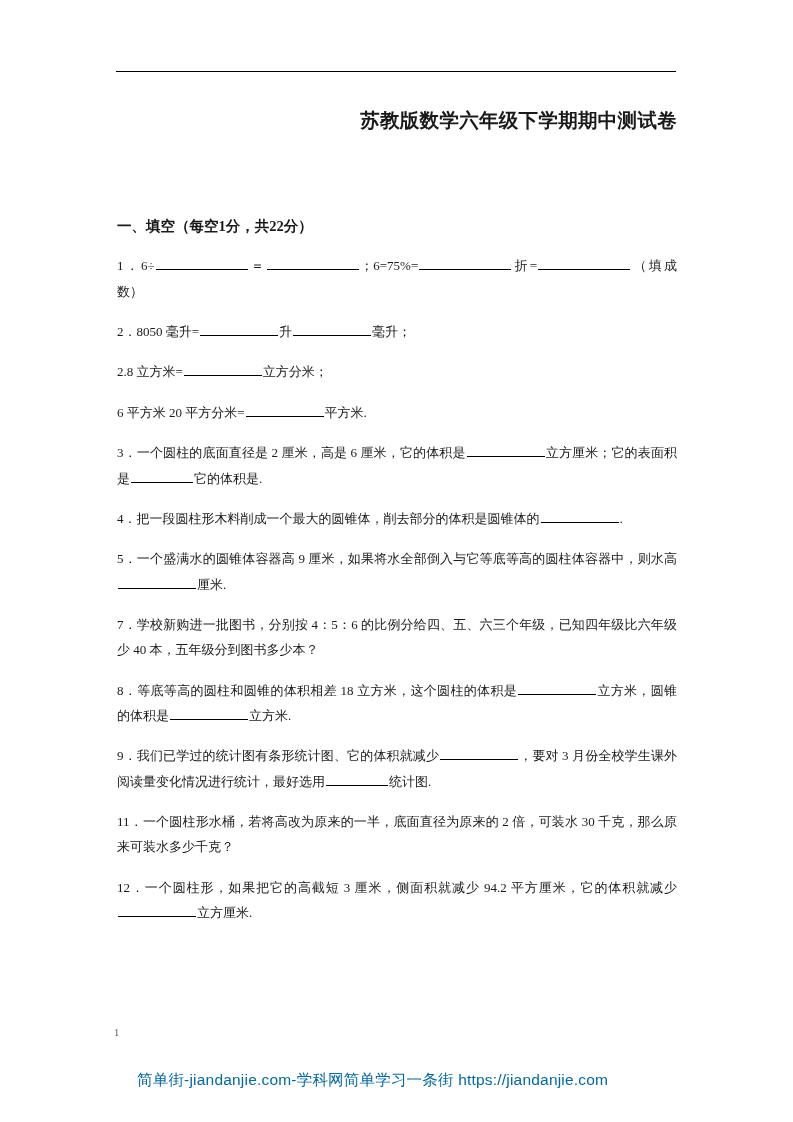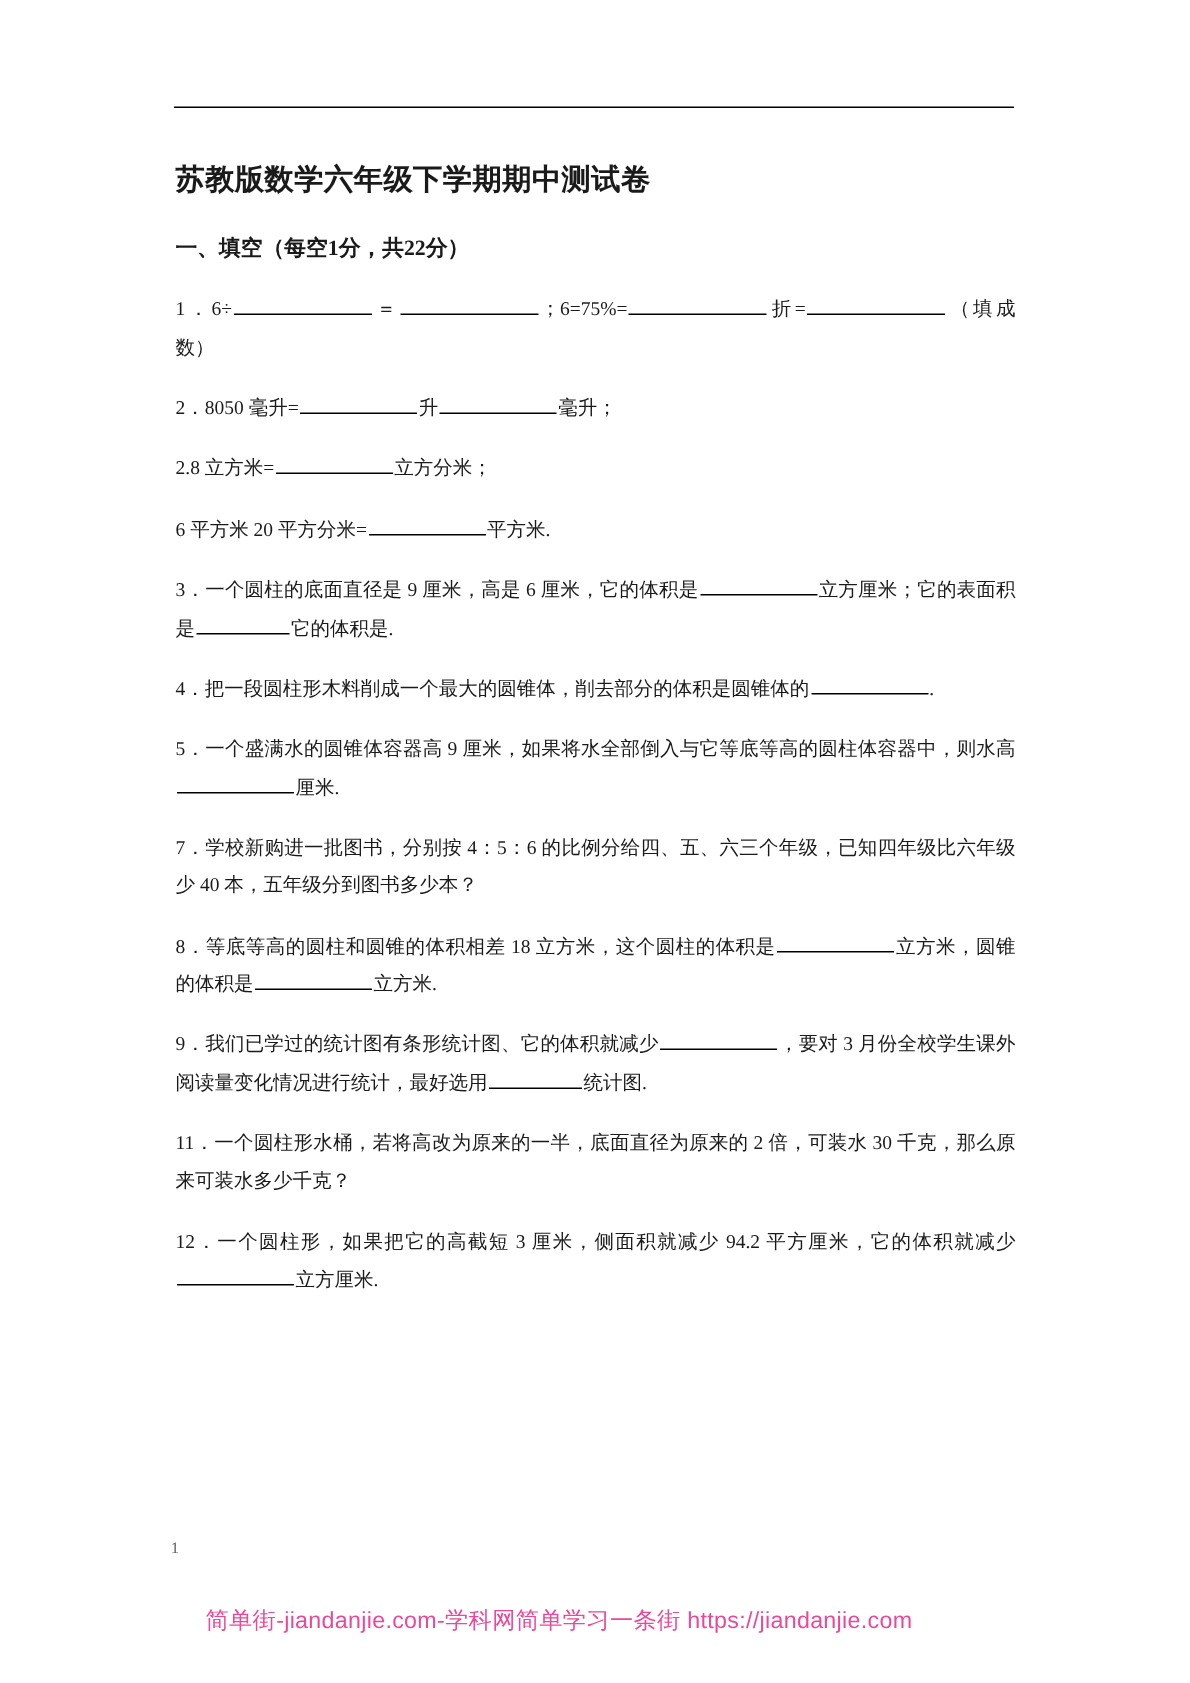--- a/index.html
+++ b/index.html
@@ -35,34 +35,34 @@
   }
 
   .content {
     position: absolute;
     left: 117px;
     top: 96px;
     width: 560px;
   }
 
   .doc-title {
-    text-align: left;
+    text-align: right;
     font-size: 19.5px;
     font-weight: bold;
     letter-spacing: 0.3px;
     margin: 0;
     padding-top: 10px;
     line-height: 1.5;
     font-family: "Liberation Serif", "DejaVu Serif", serif;
   }
 
   .section-head {
     font-size: 14.5px;
     font-weight: bold;
-    margin-top: 20px;
+    margin-top: 80px;
     margin-bottom: 0;
     line-height: 1.6;
   }
 
   .q {
     font-size: 13px;
     line-height: 1.95;
     margin-top: 15px;
     text-align: justify;
     text-justify: inter-ideograph;
@@ -87,21 +87,21 @@
     font-size: 10.5px;
     color: #5d5d5d;
     font-family: "Liberation Serif", "DejaVu Serif", serif;
   }
 
   .watermark {
     position: absolute;
     left: 137px;
     top: 1070px;
     font-size: 15.5px;
-    color: #ec4899;
+    color: #0369a1;
     letter-spacing: 0.2px;
     white-space: nowrap;
     font-family: "Liberation Sans", "DejaVu Sans", sans-serif;
   }
 </style>
 </head>
 <body>
 
 <div class="page">
 
@@ -124,21 +124,21 @@
 
     <div class="q">
       <span>2.8 立方米=</span><span class="blank b-md"></span><span>立方分米；</span>
     </div>
 
     <div class="q">
       <span>6 平方米 20 平方分米=</span><span class="blank b-md"></span><span>平方米.</span>
     </div>
 
     <div class="q">
-      <span>3．</span><span>一个圆柱的底面直径是 9 厘米，高是 6 厘米，它的体积是</span><span class="blank b-md"></span><span>立方厘米；它的表面积是</span><span class="blank b-sm"></span><span>它的体积是.</span>
+      <span>3．</span><span>一个圆柱的底面直径是 2 厘米，高是 6 厘米，它的体积是</span><span class="blank b-md"></span><span>立方厘米；它的表面积是</span><span class="blank b-sm"></span><span>它的体积是.</span>
     </div>
 
     <div class="q">
       <span>4．</span><span>把一段圆柱形木料削成一个最大的圆锥体，削去部分的体积是圆锥体的</span><span class="blank b-md"></span><span>.</span>
     </div>
 
     <div class="q">
       <span>5．</span><span>一个盛满水的圆锥体容器高 9 厘米，如果将水全部倒入与它等底等高的圆柱体容器中，则水高</span><span class="blank b-md"></span><span>厘米.</span>
     </div>
 

